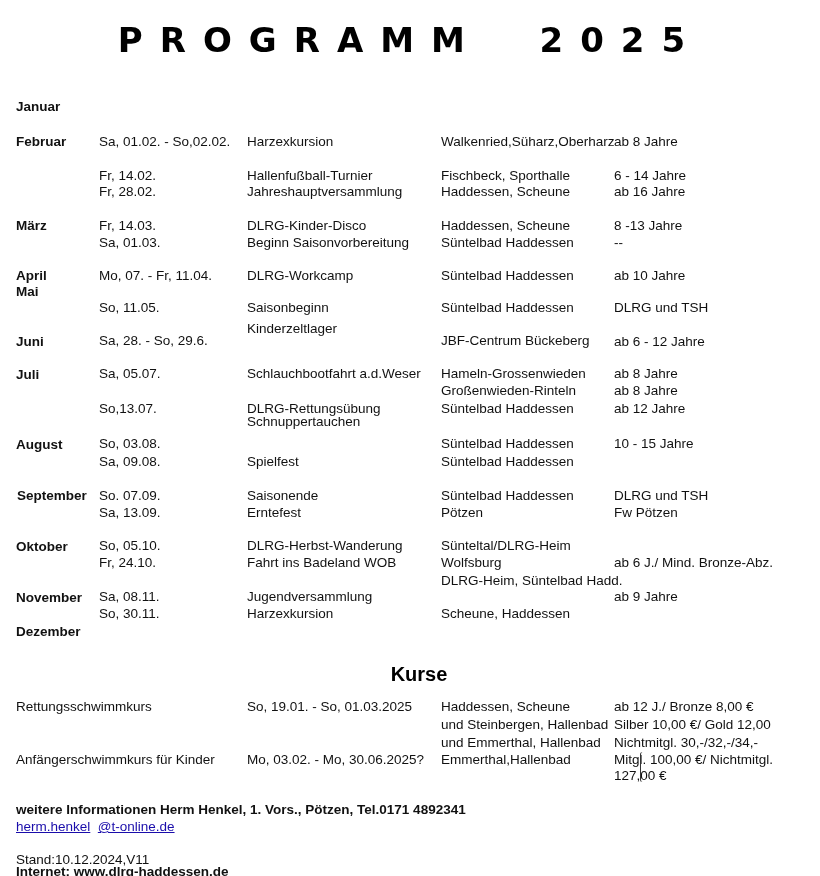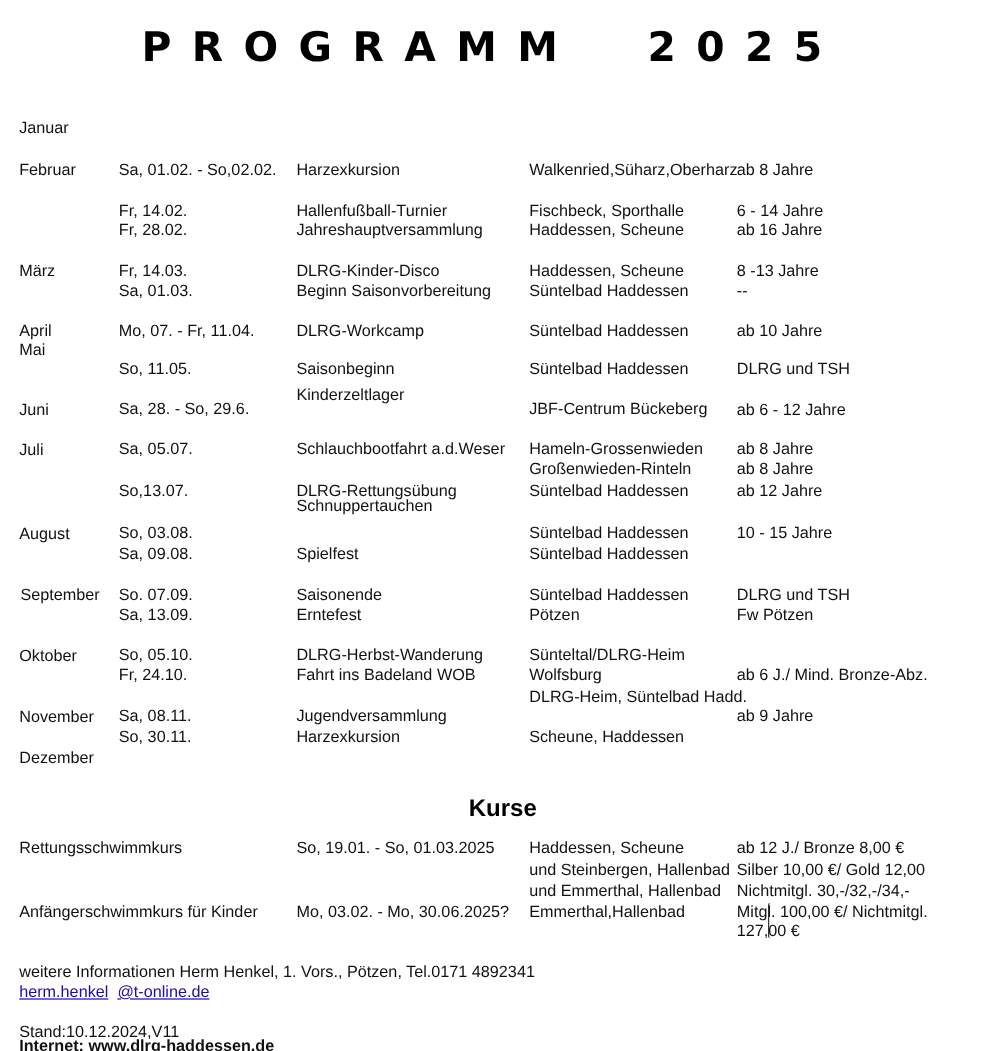--- a/index.html
+++ b/index.html
@@ -6,21 +6,21 @@
     body {
       width: 820px; height: 876px; position: relative; overflow: hidden;
       font-family: "Liberation Sans", sans-serif; font-size: 13.5px; color: #111;
     }
     .title {
       position: absolute; left: 0; top: 20px; width: 820px; text-align: center;
       font-family: "DejaVu Sans", sans-serif; font-weight: bold; font-size: 34px;
       letter-spacing: 17px; color: #000; white-space: pre;
     }
     .t { position: absolute; white-space: nowrap; line-height: 17px; }
-    .month { font-weight: normal; left: 16px; }
+    .month { font-weight: bold; left: 16px; }
     .c1 { left: 99px; }
     .c2 { left: 247px; }
     .c3 { left: 441px; }
     .c4 { left: 614px; text-align: center; }
     .kurse-title {
       position: absolute; left: 0; width: 838px; top: 663px; text-align: center;
       font-weight: bold; font-size: 20px; color: #000;
     }
     .link { color: #1a0dab; text-decoration: underline; }
     .bracket {
@@ -171,19 +171,19 @@
 </div>
 <div>
   <div class="t month" style="top:751px;font-weight:normal">Anfängerschwimmkurs für Kinder</div>
   <div class="t c2" style="top:751px">Mo, 03.02. - Mo, 30.06.2025?</div>
   <div class="t c3" style="top:751px">Emmerthal,Hallenbad</div>
   <div class="t c4" style="top:751px">Mitgl. 100,00 €/ Nichtmitgl.</div>
   <div class="t c4" style="top:767px">127,00 €</div>
   <div class="bracket"></div>
 </div>
 
-<div class="t month" style="top:801px;font-weight:normal">weitere Informationen Herm Henkel, 1. Vors., Pötzen, Tel.0171 4892341</div>
+<div class="t month" style="top:801px;font-weight:bold">weitere Informationen Herm Henkel, 1. Vors., Pötzen, Tel.0171 4892341</div>
 <div class="t month" style="top:818px;font-weight:normal">
   <span class="link">herm.henkel</span>&nbsp;
   <span class="link">@t-online.de</span>
 </div>
 <div class="t month" style="top:863px;font-weight:bold">Internet: www.dlrg-haddessen.de</div>
 <div class="t month" style="top:851px;font-weight:normal">Stand:10.12.2024,V11</div>
 
 </body></html>

